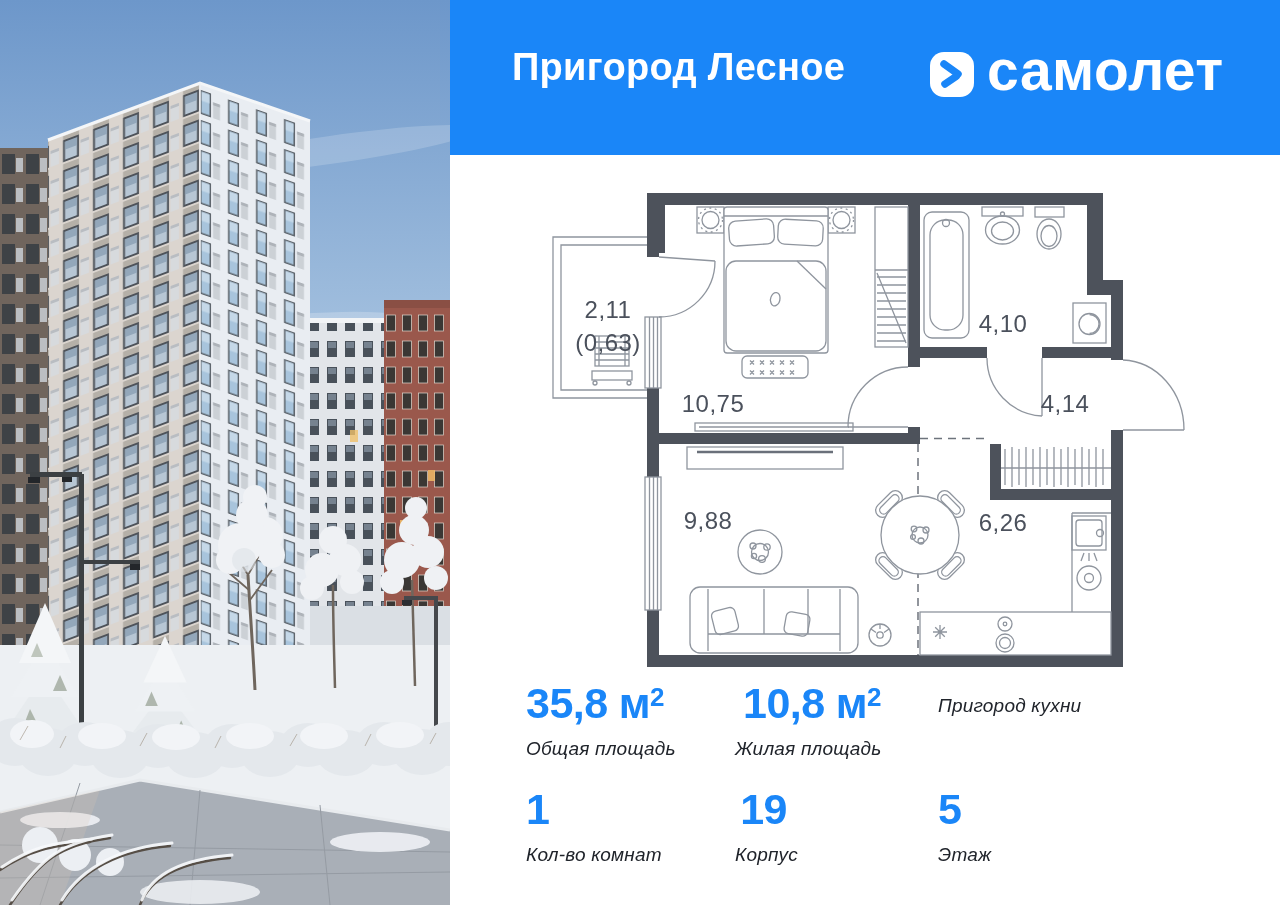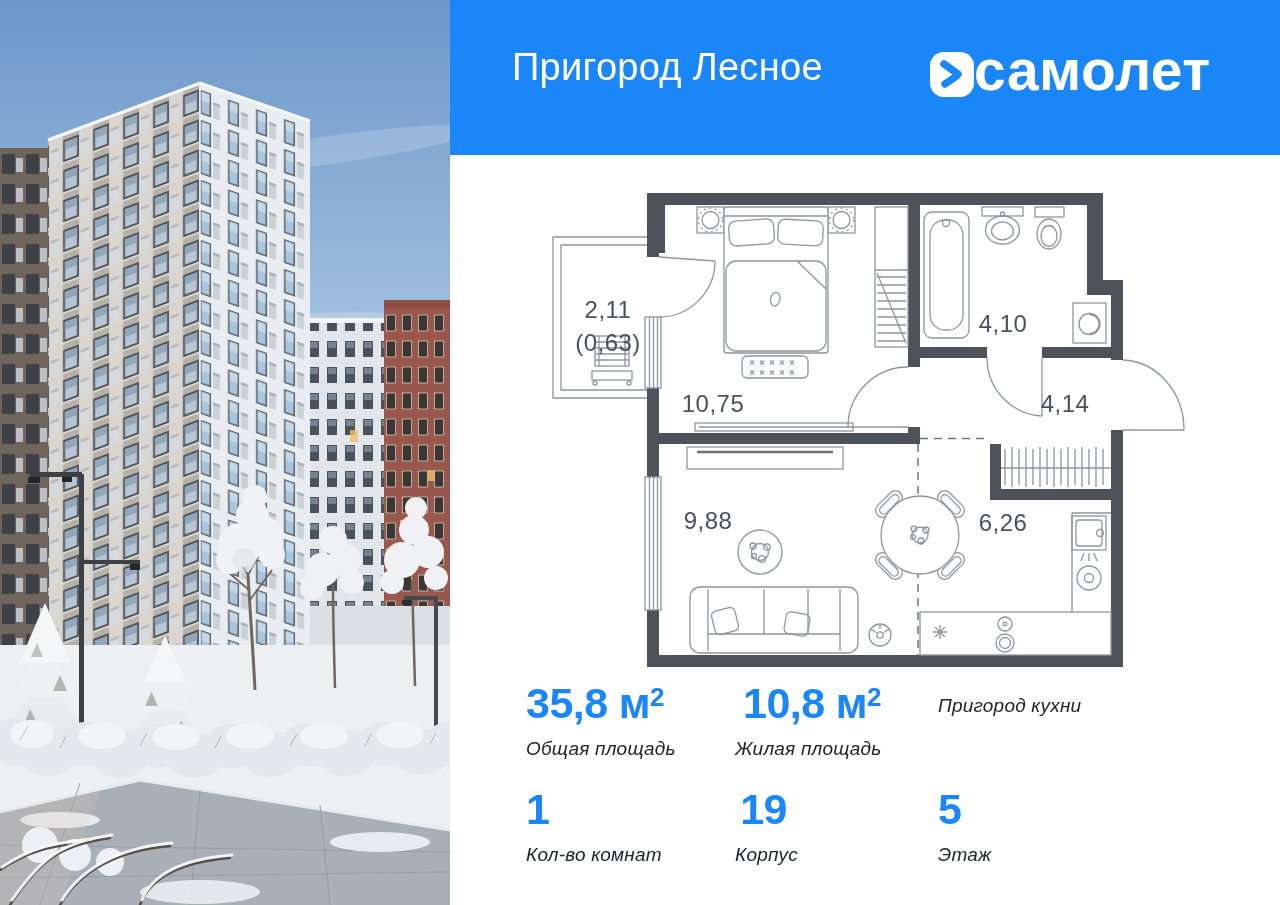--- a/index.html
+++ b/index.html
@@ -1,21 +1,21 @@
 <!DOCTYPE html>
 <html style="--accent: #1a86f8; --wall: #4d525b; --line: #8f959e; --label: #4b515c;"><head>
 <meta charset="utf-8">
 <style>
   html,body{margin:0;padding:0;background:#fff;}
   body{width:1280px;height:905px;font-family:"Liberation Sans",sans-serif;overflow:hidden;}
   .stage{position:relative;width:1280px;height:905px;background:#fff;}
   .photo{position:absolute;left:0;top:0;width:450px;height:905px;display:block;}
   .header{position:absolute;left:450px;top:0;width:830px;height:155px;background:var(--accent,#1a86f8);}
-  .title{position:absolute;left:62px;top:46px;font-size:38px;font-weight:400;color:#fff;letter-spacing:.3px;white-space:nowrap;}
-  .logo{position:absolute;left:480px;top:52px;display:flex;align-items:center;}
+  .title{position:absolute;left:62px;top:46px;font-size:38px;font-weight:700;color:#fff;letter-spacing:.3px;white-space:nowrap;}
+  .logo{position:absolute;left:480px;top:52px;display:flex;align-items:center;gap:13px;}
   .logo-text{color:#fff;font-size:57px;font-weight:700;line-height:45px;letter-spacing:.5px;transform:translateY(-4px);}
   .plan{position:absolute;left:545px;top:185px;width:650px;height:490px;display:block;}
   .wall{fill:var(--wall,#4d525b);}
   .ln{fill:none;stroke:var(--line,#8f959e);stroke-width:1.3;}
   .lnf{fill:#fff;stroke:var(--line,#8f959e);stroke-width:1.3;}
   .lnd{fill:none;stroke:var(--line,#8f959e);stroke-width:1.3;stroke-dasharray:2 3.5;}
   .dash{fill:none;stroke:#6d737c;stroke-width:1.5;stroke-dasharray:8 6;}
   .lbl{fill:var(--label,#4b515c);font-size:24px;letter-spacing:.5px;font-family:"Liberation Sans",sans-serif;}
   .tvln{stroke:#6a707a;stroke-width:2.6;fill:none;}
   .stat{position:absolute;white-space:nowrap;}

